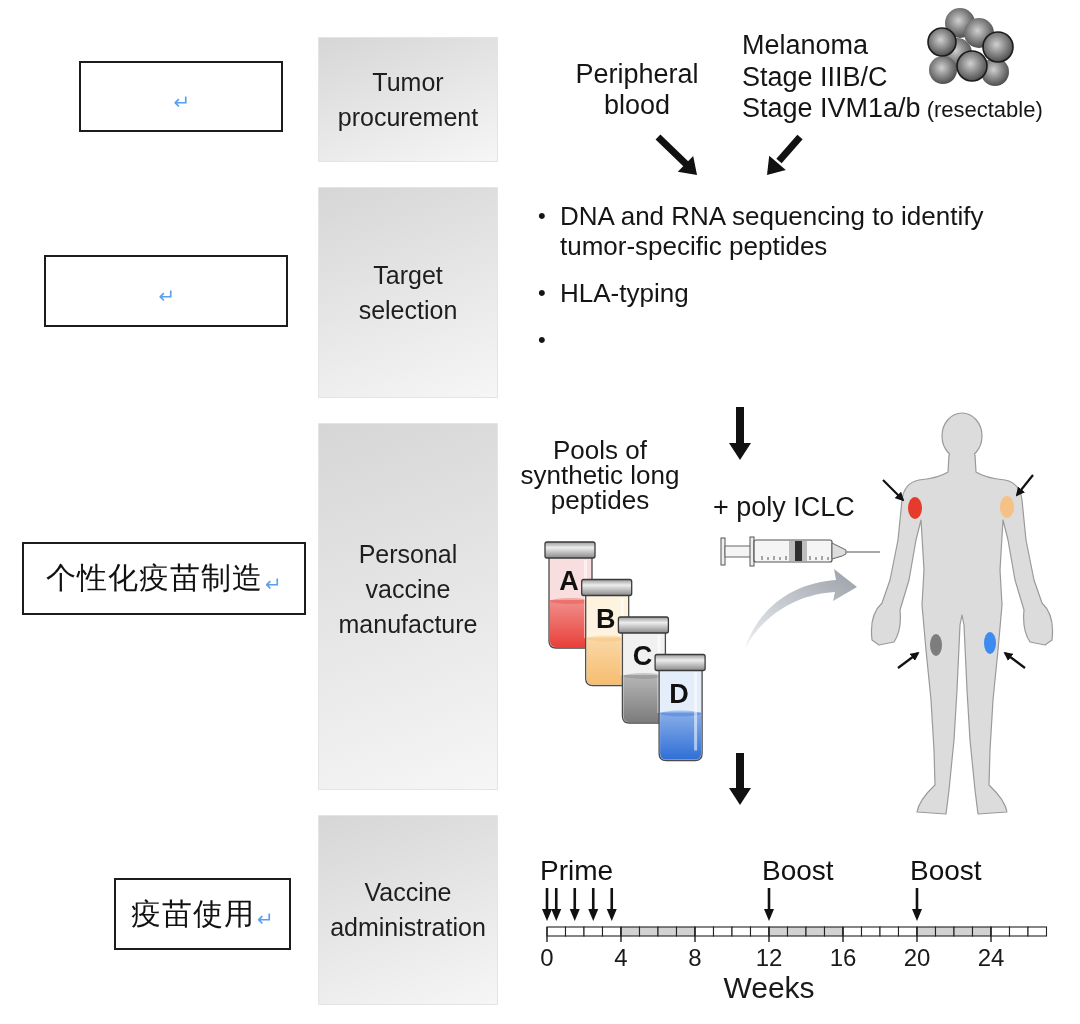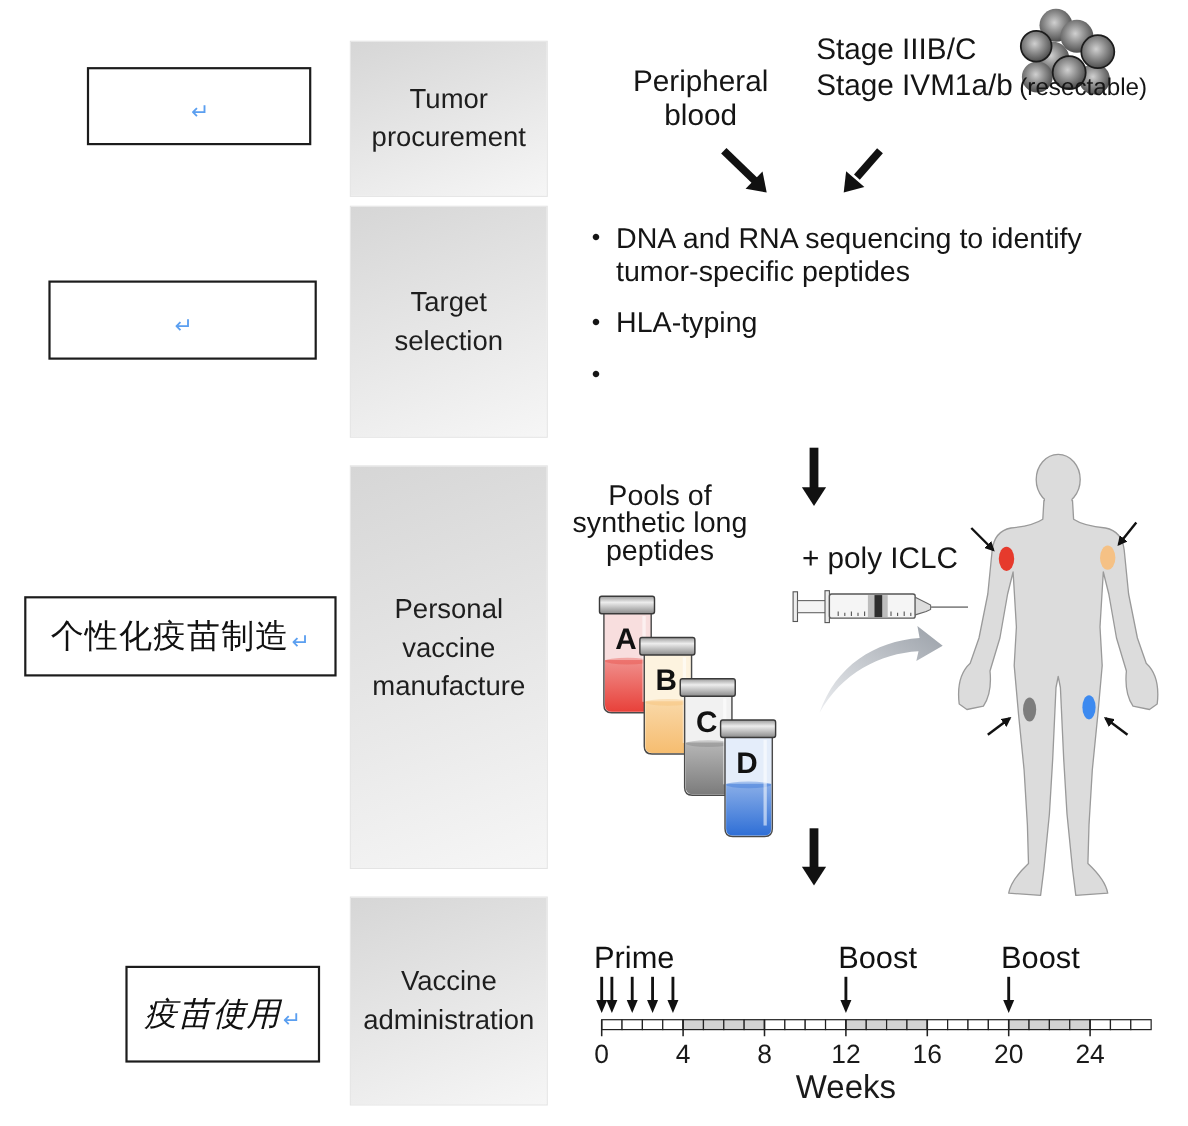--- a/index.html
+++ b/index.html
@@ -47,26 +47,26 @@
 <div class="cn-box" style="left:79px;top:61px;width:204px;height:71px;">
     <span class="mark">↵</span>
   </div>
 <div class="cn-box" style="left:44px;top:255px;width:244px;height:72px;">
     <span class="mark">↵</span>
   </div>
 <div class="cn-box" style="left:22px;top:542px;width:284px;height:73px;">
     <span>个性化疫苗制造</span>
     <span class="mark">↵</span>
   </div>
-<div class="cn-box" style="left:114px;top:878px;width:177px;height:88px;font-style:italic;">
+<div class="cn-box" style="left:114px;top:878px;width:177px;height:72px;">
     <span>疫苗使用</span>
     <span class="mark">↵</span>
   </div>
 
-<div class="stage-box" style="top:37px;height:142px;"><span>Tumor
+<div class="stage-box" style="top:37px;height:125px;"><span>Tumor
 procurement</span></div>
 <div class="stage-box" style="top:187px;height:211px;"><span>Target
 selection</span></div>
 <div class="stage-box" style="top:423px;height:367px;padding-bottom:34px;"><span>Personal
 vaccine
 manufacture</span></div>
 <div class="stage-box" style="top:815px;height:190px;"><span>Vaccine
 administration</span></div>
 
 <svg id="figure-svg" viewBox="0 0 1080 1024">
@@ -266,27 +266,28 @@
         <polygon points="912,909 922,909 917,921" fill="#111"></polygon>
         <text x="910" y="880" font-size="28" fill="#111">Boost</text>
       </g>
     </g>
 </svg>
 
 <div class="abs txt27 center" style="left:557px;top:59px;width:160px;">Peripheral
 blood</div>
 
 <div class="abs melanoma" style="left:742px;top:30px;">
+  <div>Melanoma</div>
   <div>Stage IIIB/C</div>
   <div><span>Stage IVM1a/b</span><span class="note">(resectable)</span></div>
 </div>
 
 <ul class="bullets">
   <li><span class="bul">•</span><span>DNA and RNA sequencing to identify
 tumor-specific peptides</span></li>
   <li><span class="bul">•</span><span>HLA-typing</span></li>
   <li><span class="bul">•</span></li>
 </ul>
 
 <div class="abs pools" style="left:500px;top:438px;width:200px;">Pools of
 synthetic long
 peptides</div>
-<div class="abs txt27" style="left:713px;top:492px;margin-left:16px;">+ poly ICLC</div>
+<div class="abs txt27" style="left:713px;top:492px;">+ poly ICLC</div>
 
 </body></html>

